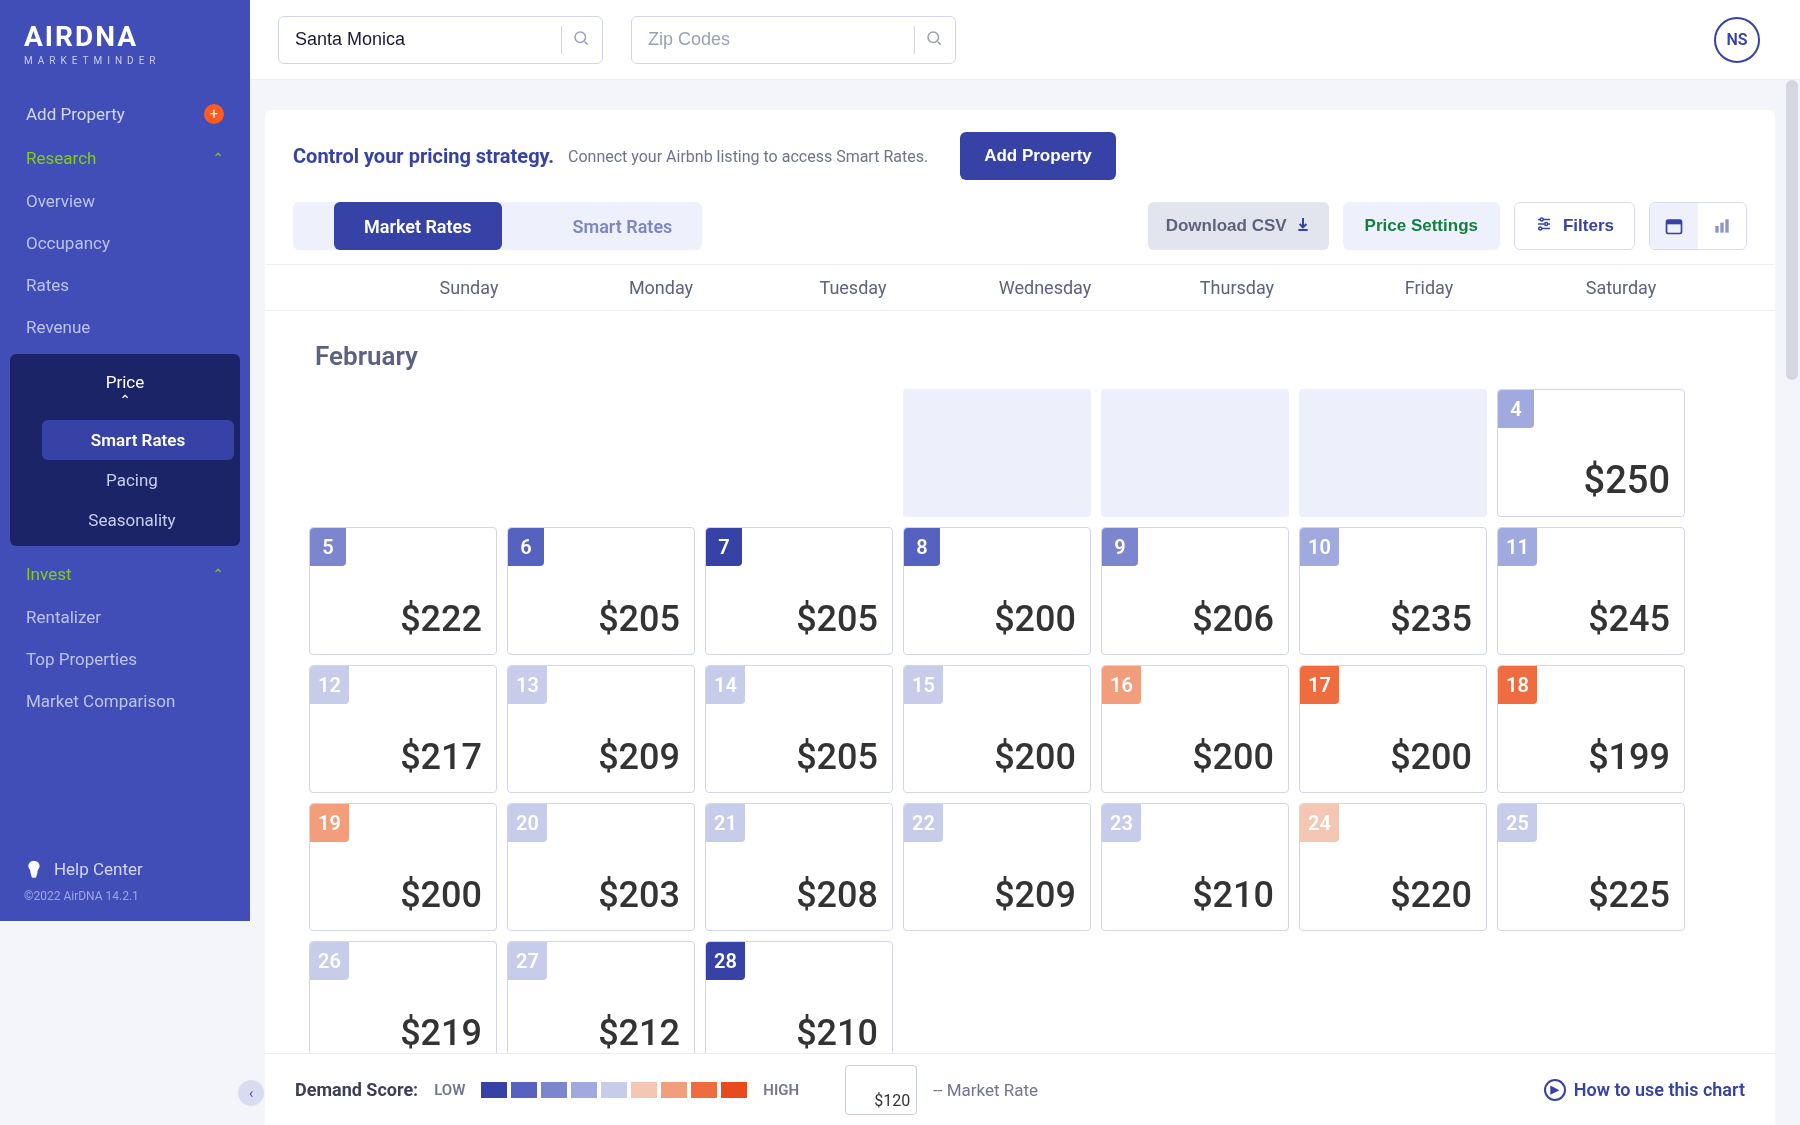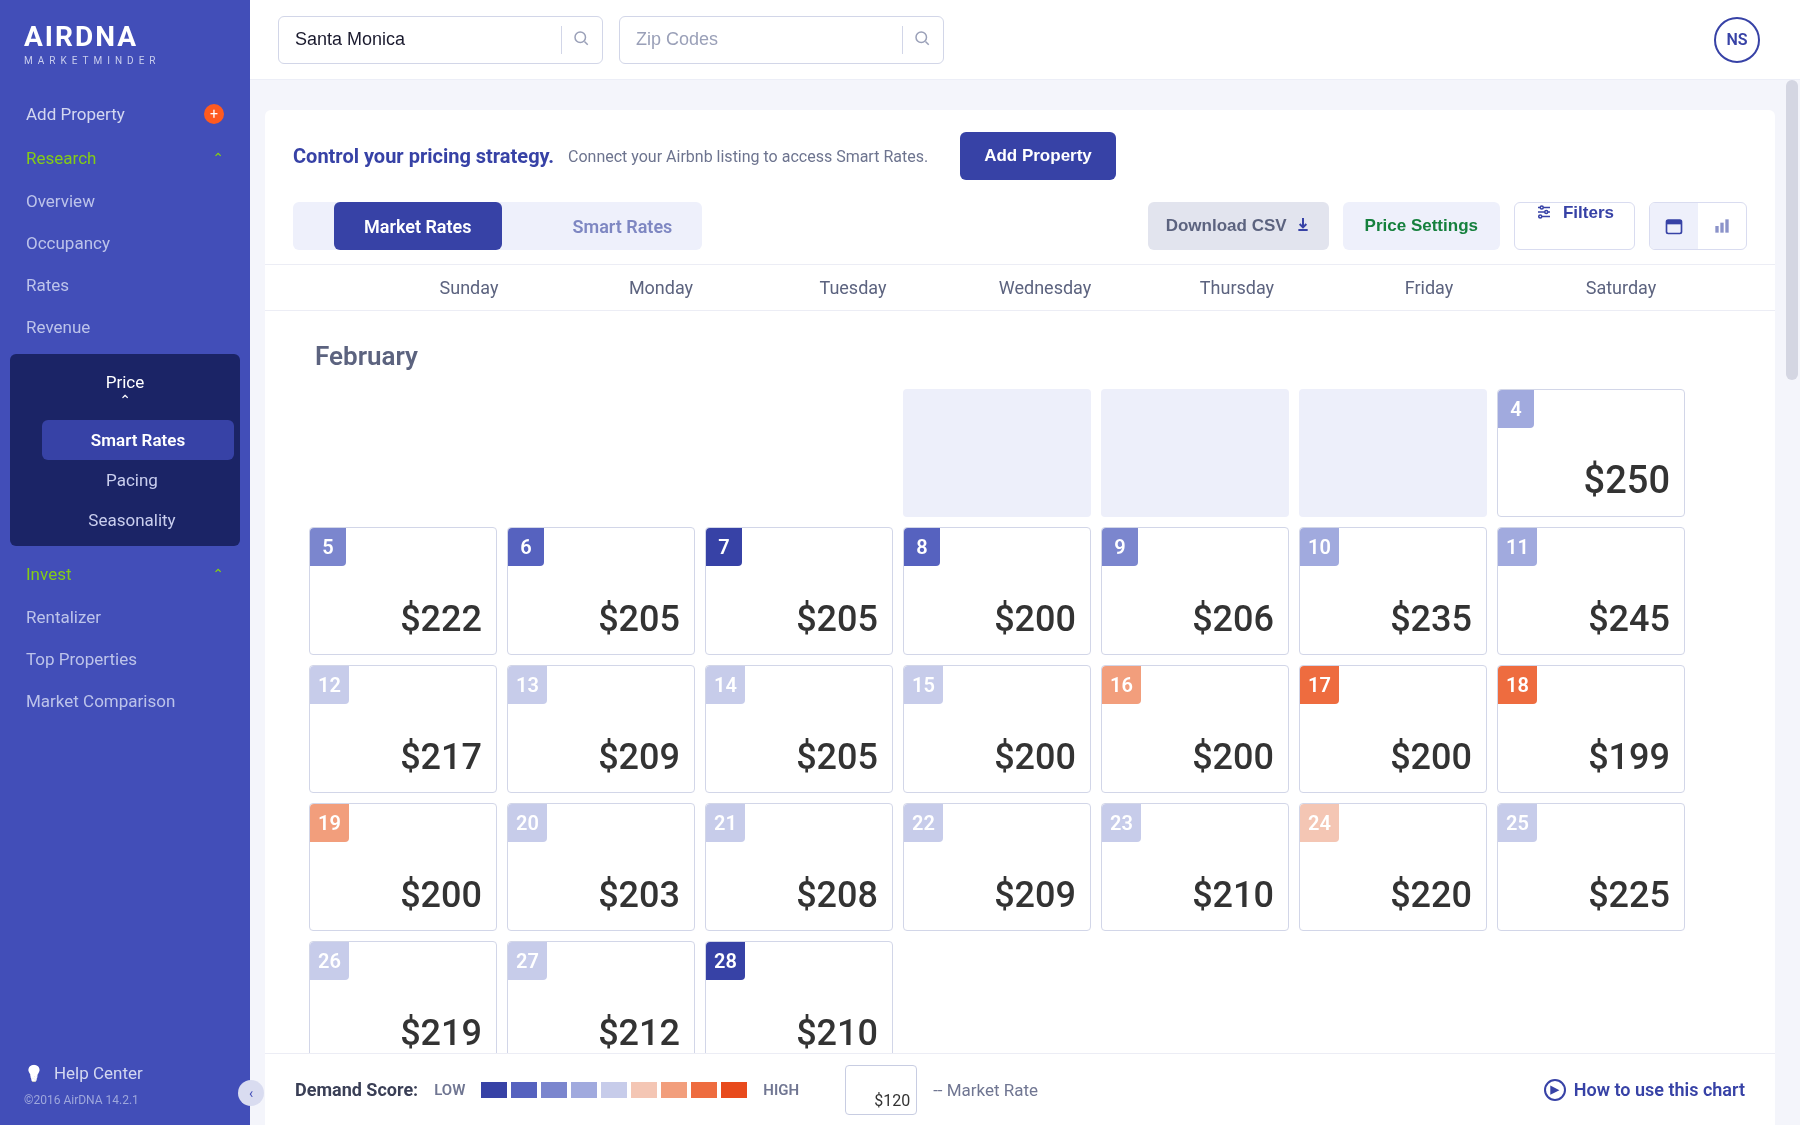--- a/index.html
+++ b/index.html
@@ -10,21 +10,21 @@
     width: 1800px;
     height: 1125px;
     overflow: hidden;
     position: relative;
   }
 
   
   .sidebar {
     position: absolute;
     left: 0; top: 0;
-    width: 250px; height: 1125px;
+    width: 250px; height: 921px;
     background: #424eb8;
     color: #d3d7f0;
     padding: 20px 0 18px 0;
     display: flex;
     flex-direction: column;
   }
   .logo-wrap { padding: 0 24px 26px 24px; }
   .logo-main { font-size: 28px; font-weight: 700; letter-spacing: 2px; color: #fff; }
   .logo-sub  { font-size: 10px; letter-spacing: 5px; color: #c9ceee; margin-top: 2px; }
   .nav { flex: 1; overflow: hidden; }
@@ -77,21 +77,21 @@
   }
 
   
   .topbar {
     position: absolute;
     left: 250px; top: 0;
     width: 1550px; height: 80px;
     background: #fff;
     display: flex; align-items: center;
     padding: 0 40px 0 28px;
-    gap: 16px;
+    gap: 28px;
     border-bottom: 1px solid #eceef7;
   }
   .search-box {
     display: flex; align-items: center;
     border: 1px solid #d2d6e8;
     border-radius: 6px;
     height: 48px; width: 325px;
     padding: 0 12px 0 16px;
     background: #fff;
   }
@@ -159,21 +159,21 @@
   .btn-ghost {
     background: #eef0fb; color: #15803d;
     border: none; border-radius: 6px;
     height: 48px; padding: 0 22px;
     font-size: 17px; font-weight: 600;
   }
   .btn-filter {
     background: #fff; color: #3742a6;
     border: 1px solid #d9dcf0; border-radius: 6px;
     height: 48px; padding: 0 20px;
-    display: flex; align-items: flex-start; gap: 10px;
+    display: flex; align-items: center; gap: 10px;
     font-size: 17px; font-weight: 600;
   }
   .view-toggle {
     display: flex; border: 1px solid #d9dcf0; border-radius: 6px; height: 48px;
     overflow: hidden;
   }
   .view-toggle .vt {
     width: 48px; display: flex; align-items: center; justify-content: center;
     color: #8b93c9;
   }
@@ -342,21 +342,21 @@
           <span>Market Comparison</span>
         </div>
     </div>
   </nav>
 
   <div class="sidebar-footer">
     <div class="help-center">
       <span class="ico-bulb"></span>
       <span>Help Center</span>
     </div>
-    <div class="copyright">©2016 AirDNA 14.2.1</div>
+    <div class="copyright">©2022 AirDNA 14.2.1</div>
   </div>
 </aside>
 
 <div class="collapse-btn">
   <span>‹</span>
 </div>
 
 <header class="topbar">
   <div class="search-box">
     <input value="Santa Monica" style="">

